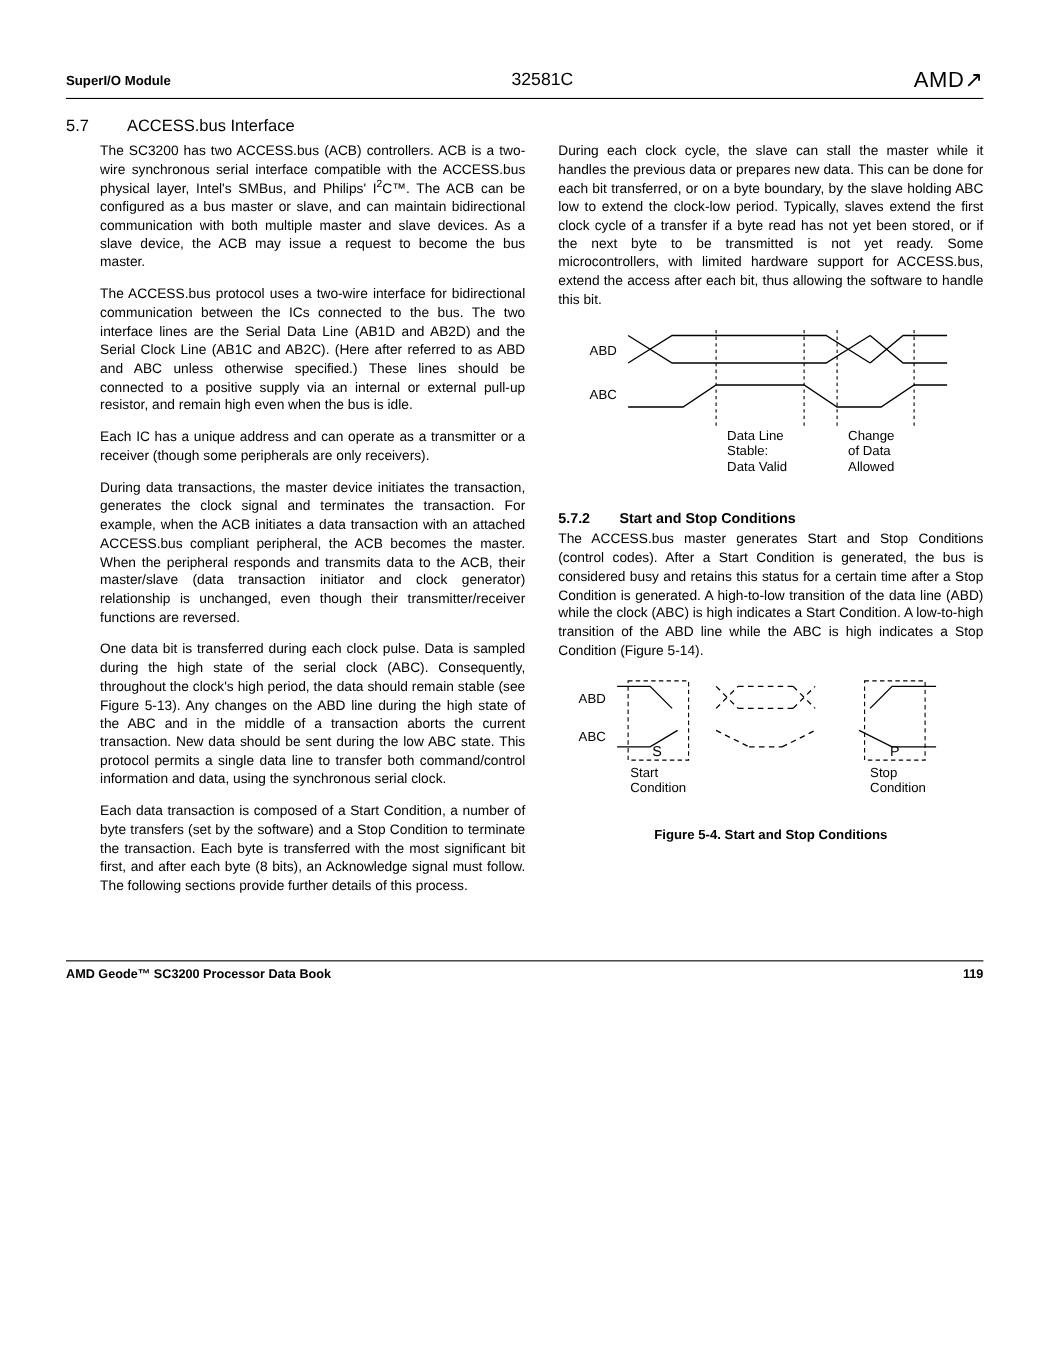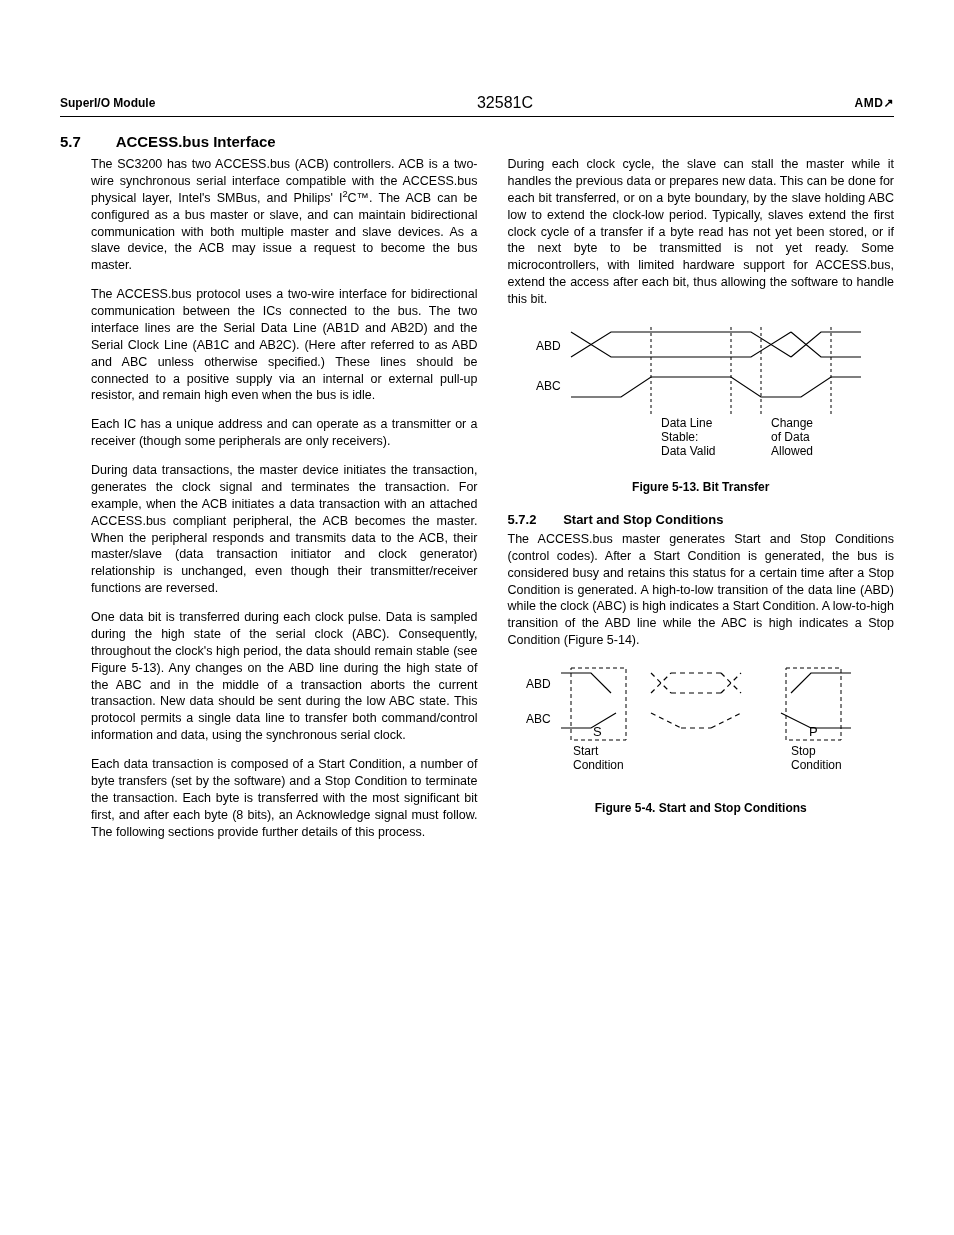--- a/index.html
+++ b/index.html
@@ -5,46 +5,46 @@
   body {
     font-family: Arial, Helvetica, sans-serif;
     font-size: 12.5px;
     color: #000;
     margin: 0;
     background: #fff;
     width: 954px;
   }
   .page {
     box-sizing: border-box;
-    padding: 94px 60px 30px 60px;
+    padding: 60px 60px 30px 60px;
   }
   .top-header {
     display: flex;
     justify-content: space-between;
     align-items: center;
     border-bottom: 1.5px solid #000;
     padding-bottom: 4px;
     margin-bottom: 16px;
   }
   .top-header .left {
     font-weight: bold;
     font-size: 12px;
   }
   .top-header .mid {
     font-size: 16px;
   }
   .top-header .logo {
-    font-weight: 700;
-    font-size: 12px;
+    font-weight: 400;
+    font-size: 20px;
     letter-spacing: 0.5px;
   }
   .top-header .logo .arrow { display: inline-block; }
   h2.section {
     font-size: 15px;
-    font-weight: bold;
+    font-weight: normal;
     margin: 6px 0 6px 0;
   }
   h2.section .num { display: inline-block; width: 52px; }
   h3.subsection {
     font-size: 13px;
     font-weight: bold;
     margin: 12px 0 4px 0;
   }
   h3.subsection .num { display: inline-block; width: 52px; }
   .columns {
@@ -136,21 +136,20 @@
           <text x="15" y="28">ABD</text>
           <text x="15" y="68">ABC</text>
           <text x="140" y="105">Data Line</text>
           <text x="140" y="119">Stable:</text>
           <text x="140" y="133">Data Valid</text>
           <text x="250" y="105">Change</text>
           <text x="250" y="119">of Data</text>
           <text x="250" y="133">Allowed</text>
         </g>
       </svg>
-      <div class="figcap">Figure 5-13.  Bit Transfer</div>
     </div>
 
     <div class="keep">
       <h3 class="subsection">
         <span class="num">5.7.2</span>
         <span>Start and Stop Conditions</span>
       </h3>
       <p>The ACCESS.bus master generates Start and Stop Conditions (control codes). After a Start Condition is generated, the bus is considered busy and retains this status for a certain time after a Stop Condition is generated. A high-to-low transition of the data line (ABD) while the clock (ABC) is high indicates a Start Condition. A low-to-high transition of the ABD line while the ABC is high indicates a Stop Condition (Figure 5-14).</p>
     </div>
 
@@ -189,13 +188,17 @@
           <text x="62" y="106">Condition</text>
           <text x="280" y="92">Stop</text>
           <text x="280" y="106">Condition</text>
         </g>
       </svg>
       <div class="figcap">Figure 5-4.  Start and Stop Conditions</div>
     </div>
 
   </div>
 
+  <div class="bottom-footer">
+    <span class="left">AMD Geode™ SC3200 Processor Data Book</span>
+    <span class="right">119</span>
+  </div>
 </div>
 
 </body></html>

